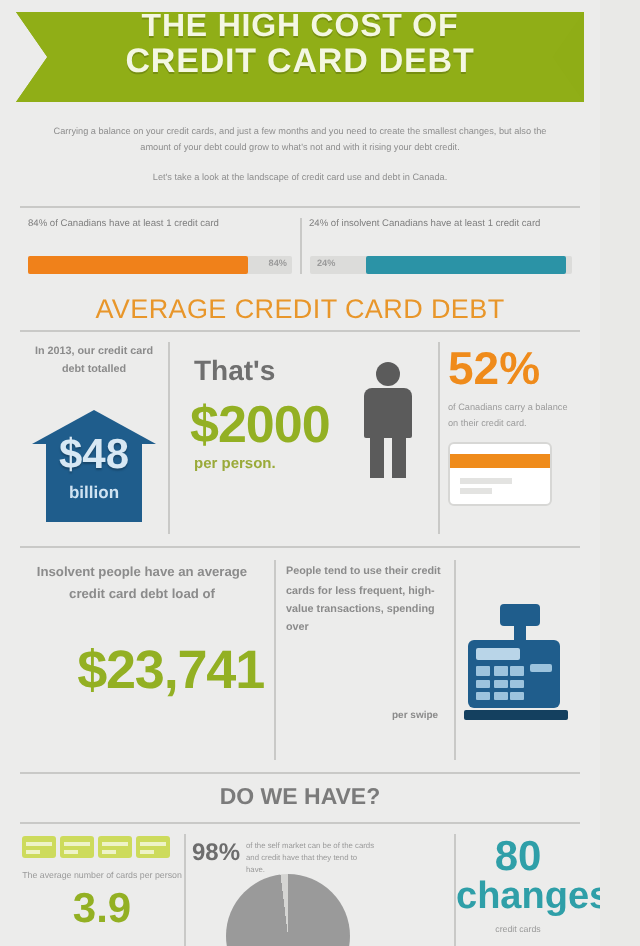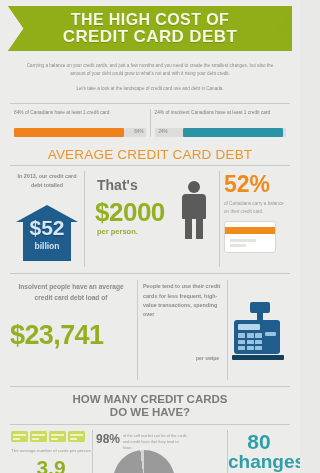--- a/index.html
+++ b/index.html
@@ -15,21 +15,21 @@
   .ribbon-wrap{position:relative;width:300px;height:54px;background:#ececeb;}
   .ribbon{
     position:absolute;left:8px;top:6px;width:284px;height:45px;
     background:#8fad16;
     clip-path:polygon(0% 0%, 100% 0%, 100% 100%, 0% 100%, 5.5% 50%);
   }
   .ribbon-inner{
     position:absolute;left:8px;top:6px;width:284px;height:45px;
     background:#90ae17;
     clip-path:polygon(0% 0%, 100% 0%, 94.5% 50%, 100% 100%, 0% 100%, 5.5% 50%);
-    display:flex;flex-direction:column;align-items:center;justify-content:center;
+    display:flex;flex-direction:column;align-items:center;justify-content:flex-start;
   }
   .ribbon-l1,.ribbon-l2{
     color:#f4f7e2;font-weight:bold;letter-spacing:.4px;
     text-transform:uppercase;line-height:1.02;text-align:center;
     text-shadow:0 1px 0 rgba(0,0,0,.18);
   }
   .ribbon-l1{font-size:16px;}
   .ribbon-l2{font-size:17px;}
 
   
@@ -111,21 +111,21 @@
   .minicard-line2{position:absolute;left:5px;top:22px;width:16px;height:3px;background:#e3e3e1;}
 
   
   .rule2{margin:6px 10px 0 10px;border-top:1px solid #c9c9c7;}
   .row2{display:flex;margin:0 10px;padding-top:6px;height:100px;}
   .d1{width:122px;position:relative;padding-right:5px;}
   .d2{flex:1;border-left:1px solid #c9c9c7;border-right:1px solid #c9c9c7;position:relative;padding:0 5px;}
   .d3{width:62px;position:relative;}
 
   .d1-cap{color:#8b8b8b;font-size:6.6px;line-height:1.65;text-align:center;font-weight:bold;padding:2px 4px 0 4px;}
-  .big23741{text-align:left;color:#93b023;font-size:27px;font-weight:bold;letter-spacing:-.6px;padding-top:16px;}
+  .big23741{text-align:right;color:#93b023;font-size:27px;font-weight:bold;letter-spacing:-.6px;padding-top:16px;}
 
   .d2-cap{color:#8b8b8b;font-size:5.4px;line-height:1.7;font-weight:bold;padding-top:2px;}
   .big100{color:#2f9fa8;font-size:27px;font-weight:bold;position:absolute;left:2px;bottom:12px;letter-spacing:-.5px;}
   .perswipe{position:absolute;left:58px;bottom:18px;color:#8b8b8b;font-size:5px;line-height:1.5;font-weight:bold;}
 
   .register{position:absolute;left:6px;top:22px;width:52px;height:60px;}
   .reg-screen{position:absolute;left:16px;top:0;width:20px;height:11px;background:#1f5d8c;border-radius:2px;}
   .reg-neck{position:absolute;left:23px;top:11px;width:6px;height:8px;background:#1f5d8c;}
   .reg-body{position:absolute;left:0;top:18px;width:46px;height:34px;background:#1f5d8c;border-radius:3px;}
   .reg-disp{position:absolute;left:4px;top:22px;width:22px;height:6px;background:#b9d5e8;border-radius:1px;}
@@ -198,21 +198,21 @@
 
   <div class="sect-orange">AVERAGE CREDIT CARD DEBT</div>
   <div class="rule"></div>
 
   <div class="row3">
     <div class="c1">
       <div class="c1-cap">In 2013, our credit card debt totalled</div>
       <div class="house">
         <div class="house-roof"></div>
         <div class="house-body"></div>
-        <div class="house-txt">$52</div>
+        <div class="house-txt">$48</div>
         <div class="house-sub">billion</div>
       </div>
     </div>
 
     <div class="c2">
       <div class="thats">That's</div>
       <div class="big2000">$2000</div>
       <div class="perperson">per person.</div>
       <div class="person">
         <div class="person-head"></div>
@@ -263,21 +263,20 @@
           <div class="reg-key"></div>
           <div class="reg-key"></div>
           <div class="reg-key"></div>
         </div>
         <div class="reg-base"></div>
       </div>
     </div>
   </div>
 
   <div class="sect-gray">
-    <div>HOW MANY CREDIT CARDS</div>
     <div>DO WE HAVE?</div>
   </div>
   <div class="rule3"></div>
 
   <div class="row4">
     <div class="e1">
       <div class="cardgrid">
         <div class="gcard"></div>
         <div class="gcard"></div>
         <div class="gcard"></div>

